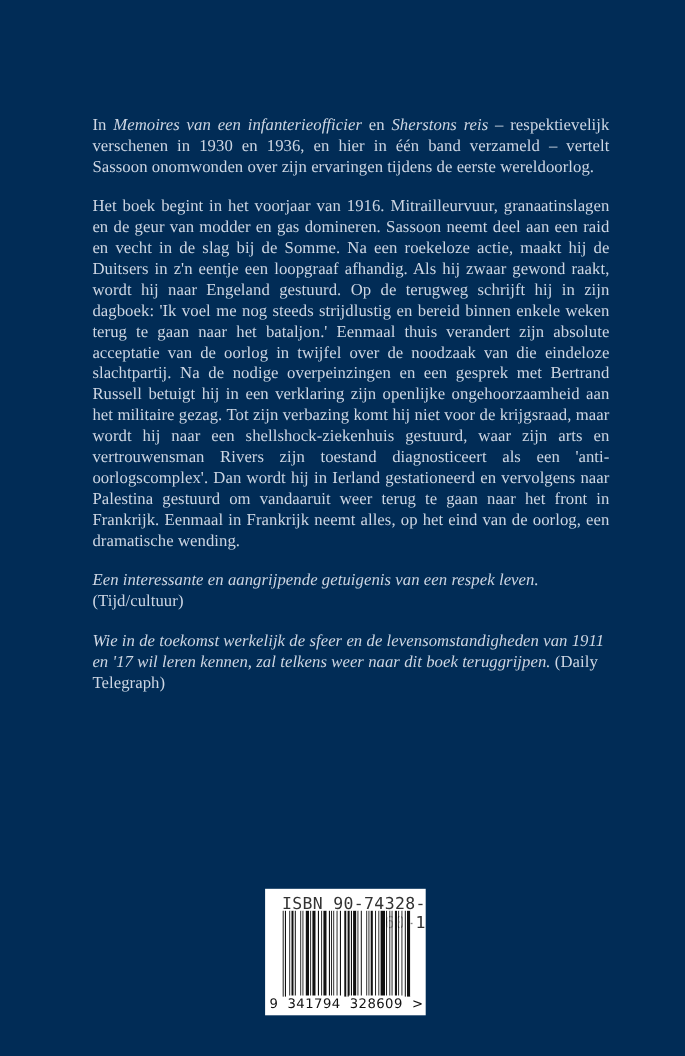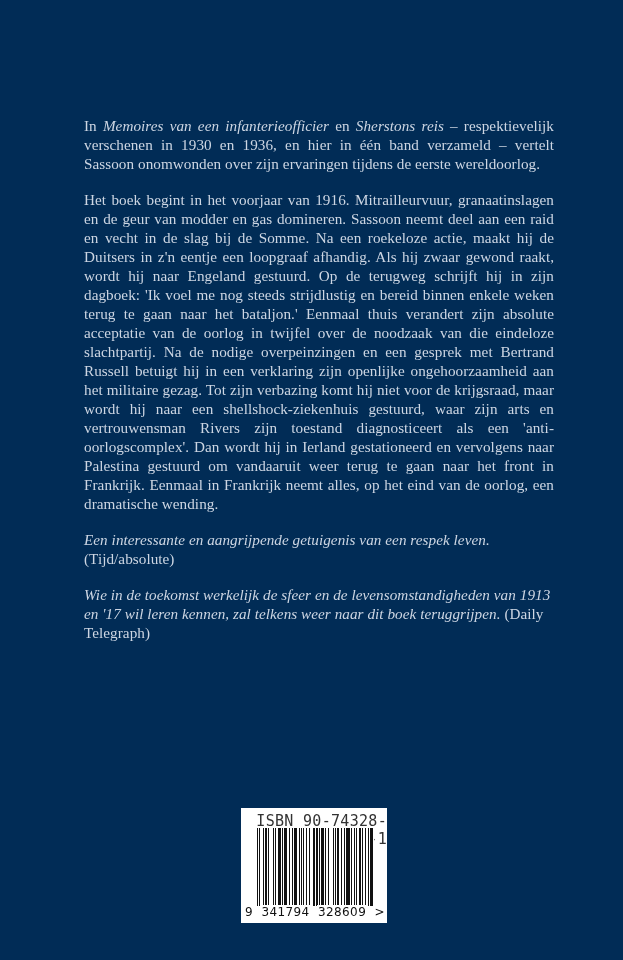--- a/index.html
+++ b/index.html
@@ -26,21 +26,21 @@
       left: 84px;
       top: 100px;
       width: 470px;
       font-size: 15.2px;
       line-height: 19px;
       text-align: justify;
       hyphens: manual;
       letter-spacing: 0.05px;
     }
     .text-column p {
-      margin: 16px 0 17px 0;
+      margin: 4px 0 17px 0;
     }
     .text-column p.body-para {
       text-align: justify;
     }
     .quote-para {
       text-align: left !important;
     }
     .quote-text {
       font-style: italic;
     }
@@ -100,24 +100,24 @@
 <body>
 
 <div class="cover">
 
   <div class="text-column">
 
     <p class="body-para"><span>In </span><em>Memoires van een infanterieofficier</em><span> en </span><em>Sherstons reis</em><span> – respek­tievelijk verschenen in 1930 en 1936, en hier in één band verza­meld – vertelt Sassoon onomwonden over zijn ervaringen tijdens de eerste wereldoorlog.</span></p>
 
     <p class="body-para">Het boek begint in het voorjaar van 1916. Mitrailleurvuur, gra­naatinslagen en de geur van modder en gas domineren. Sassoon neemt deel aan een raid en vecht in de slag bij de Somme. Na een roekeloze actie, maakt hij de Duitsers in z'n eentje een loopgraaf afhandig. Als hij zwaar gewond raakt, wordt hij naar Engeland gestuurd. Op de terugweg schrijft hij in zijn dagboek: 'Ik voel me nog steeds strijdlustig en bereid binnen enkele weken terug te gaan naar het bataljon.' Eenmaal thuis verandert zijn absolute acceptatie van de oorlog in twijfel over de noodzaak van die ein­deloze slachtpartij. Na de nodige overpeinzingen en een gesprek met Bertrand Russell betuigt hij in een verklaring zijn openlijke ongehoorzaamheid aan het militaire gezag. Tot zijn verbazing komt hij niet voor de krijgsraad, maar wordt hij naar een shell­shock-ziekenhuis gestuurd, waar zijn arts en vertrouwensman Ri­vers zijn toestand diagnosticeert als een 'anti-oorlogscomplex'. Dan wordt hij in Ierland gestationeerd en vervolgens naar Pa­lestina gestuurd om vandaaruit weer terug te gaan naar het front in Frankrijk. Eenmaal in Frankrijk neemt alles, op het eind van de oorlog, een dramatische wending.</p>
 
-    <p class="quote-para"><span class="quote-text">Een interessante en aangrijpende getuigenis van een respek le­ven.</span> <span>(Tijd/absolute)</span></p>
-
-
-    <p class="quote-para"><span class="quote-text">Wie in de toekomst werkelijk de sfeer en de levensomstandigheden van 1913 en '17 wil leren kennen, zal telkens weer naar dit boek teruggrijpen.</span> <span>(Daily Telegraph)</span></p>
+    <p class="quote-para"><span class="quote-text">Een interessante en aangrijpende getuigenis van een respek le­ven.</span> <span>(Tijd/cultuur)</span></p>
+
+
+    <p class="quote-para"><span class="quote-text">Wie in de toekomst werkelijk de sfeer en de levensomstandigheden van 1911 en '17 wil leren kennen, zal telkens weer naar dit boek teruggrijpen.</span> <span>(Daily Telegraph)</span></p>
 
   </div>
 
   <div class="barcode-box">
     <div class="isbn-label">ISBN 90-74328-60-1</div>
     <div class="bars" id="bars">
         <span style="width: 1.13462px; background: rgb(17, 17, 17);"></span>
         <span style="width: 1.13462px; background: rgb(255, 255, 255);"></span>
         <span style="width: 1.13462px; background: rgb(17, 17, 17);"></span>
         <span style="width: 2.26923px; background: rgb(255, 255, 255);"></span>

